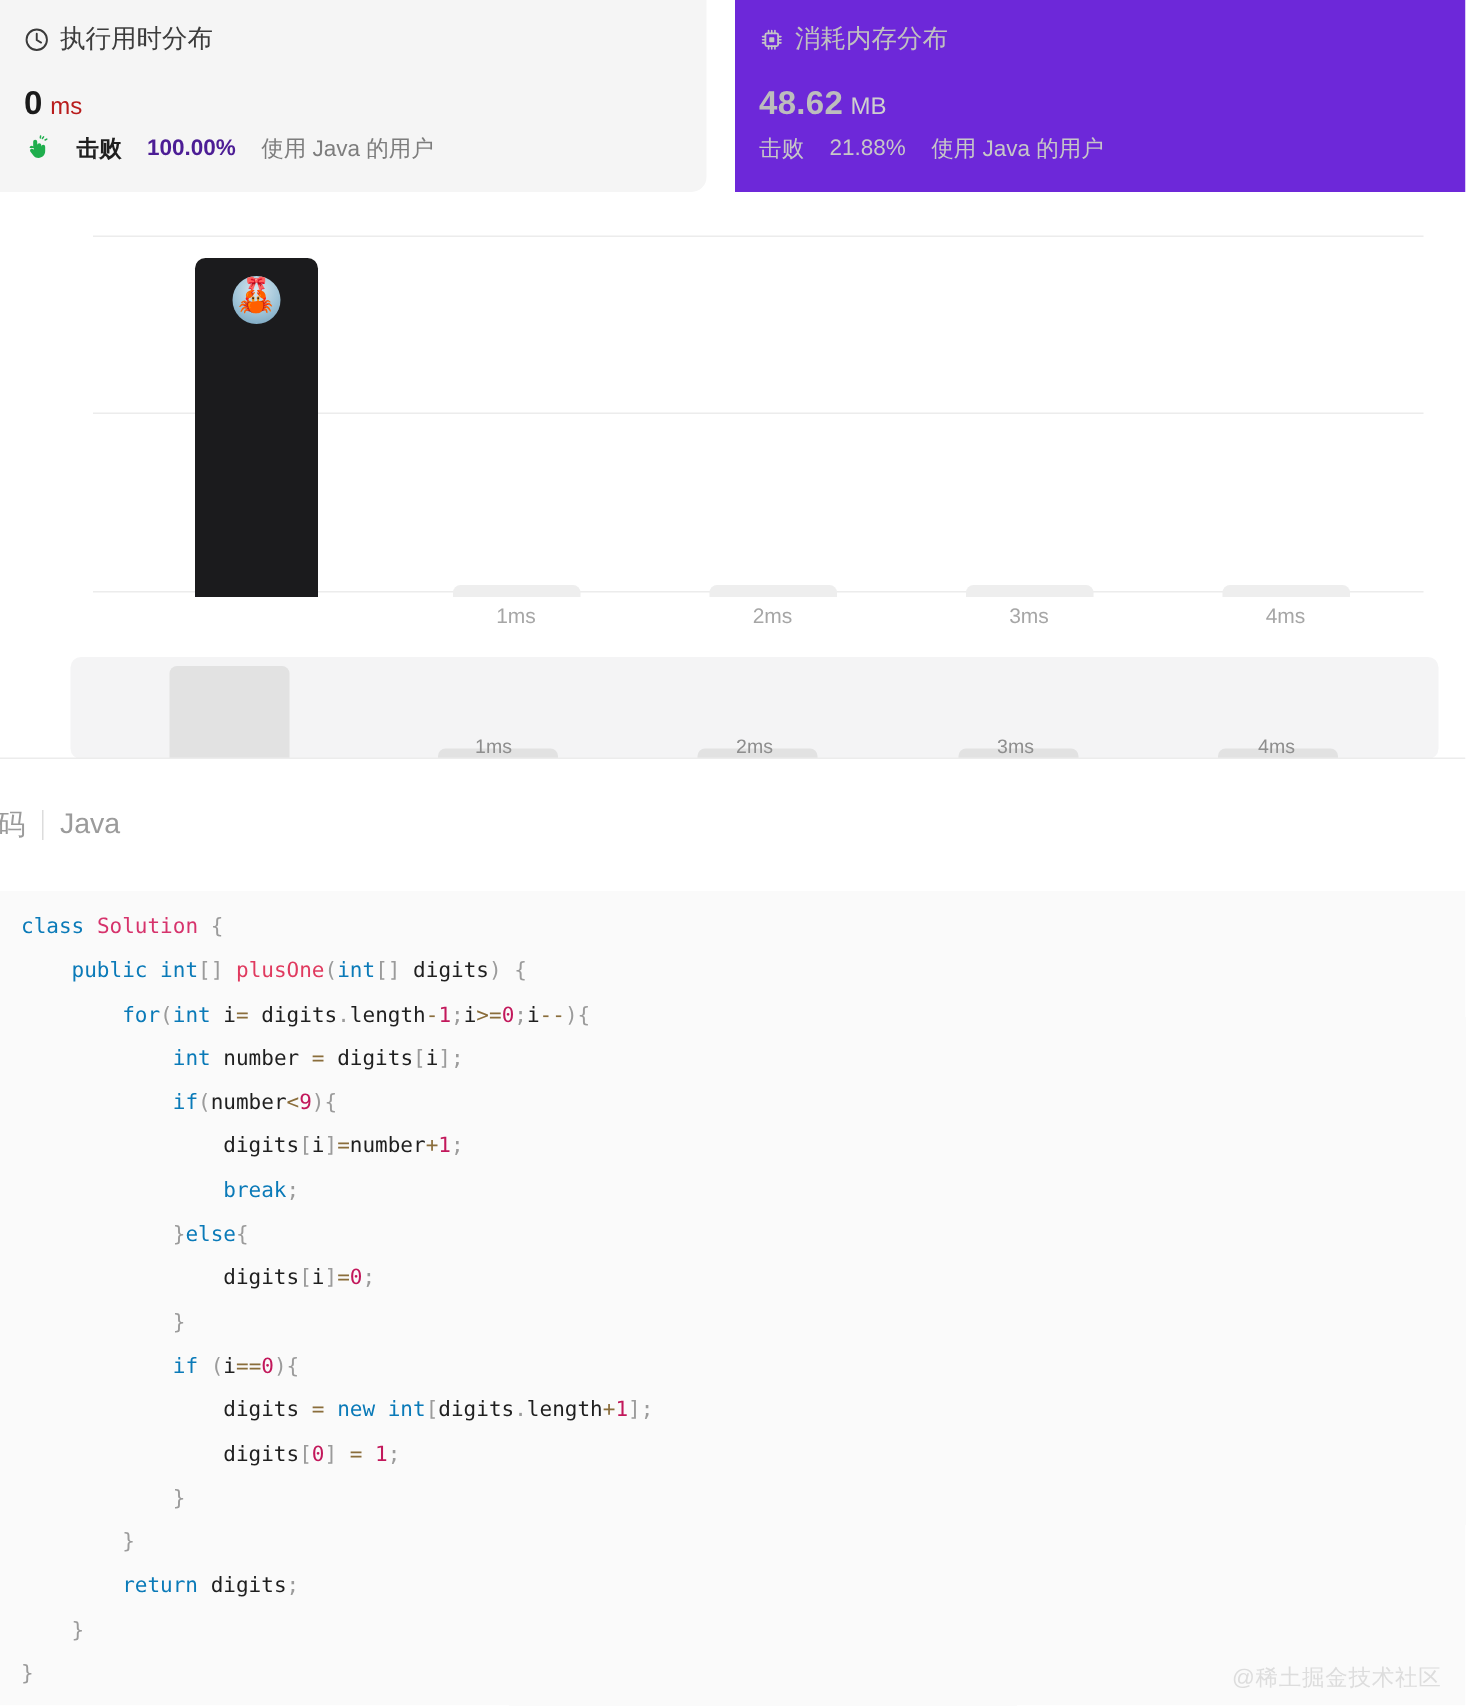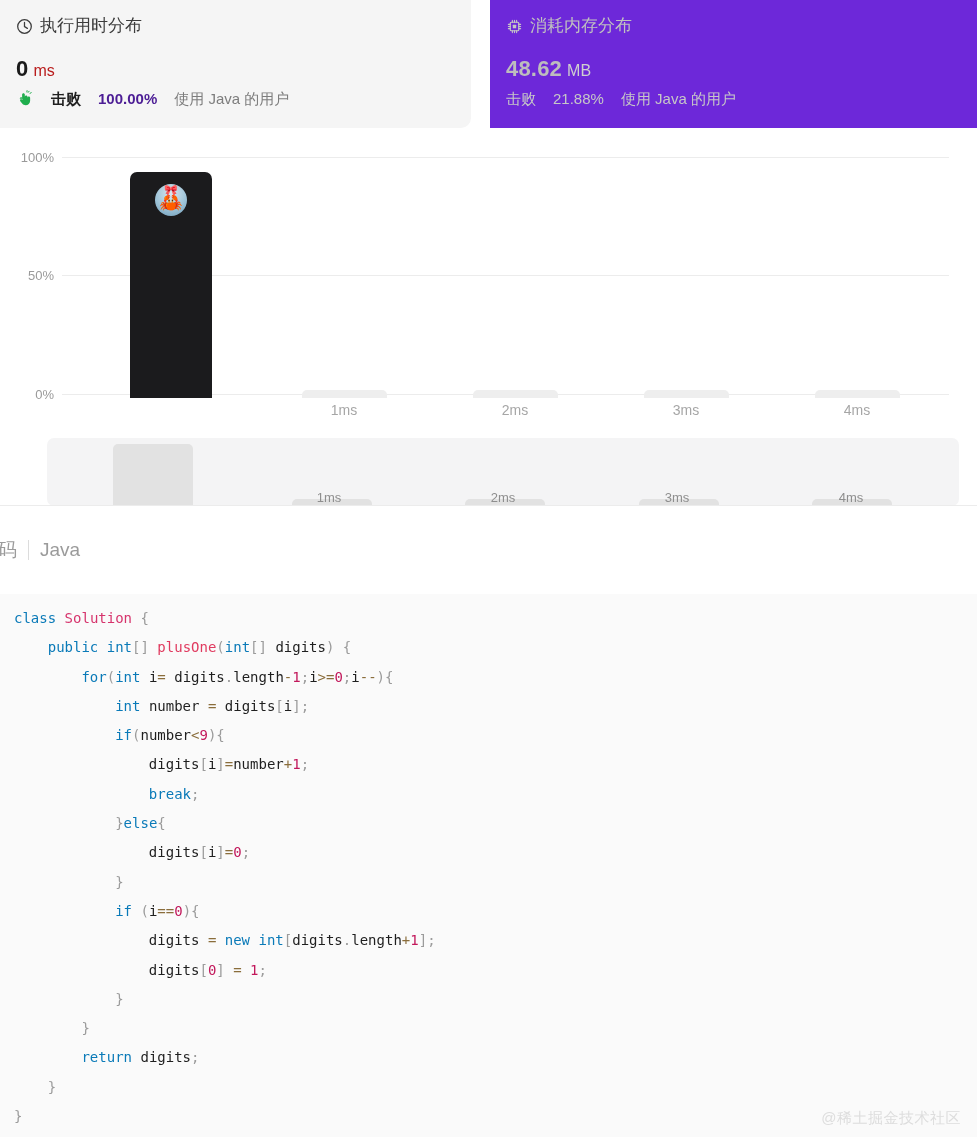--- a/index.html
+++ b/index.html
@@ -173,25 +173,20 @@
       <div class="stat-beat">
         <span class="beat-label">击败</span>
         <span class="beat-pct">21.88%</span>
         <span class="beat-tail">使用 Java 的用户</span>
       </div>
     </div>
   </div>
 
   <div class="chart-wrap">
 
-    <div class="y-axis">
-      <div class="y-tick" style="top:27px">100%</div>
-      <div class="y-tick" style="top:145px">50%</div>
-      <div class="y-tick" style="top:264px">0%</div>
-    </div>
 
     <div class="plot">
       <div class="gridline" style="top:27px"></div>
       <div class="gridline" style="top:145px"></div>
       <div class="gridline" style="top:264px"></div>
 
       <div class="bar" style="left:68px; width:82px; height:226px;">
         <div class="bar-avatar">
           <span class="cap">🎀</span>
           <span class="crab">🦀</span>

